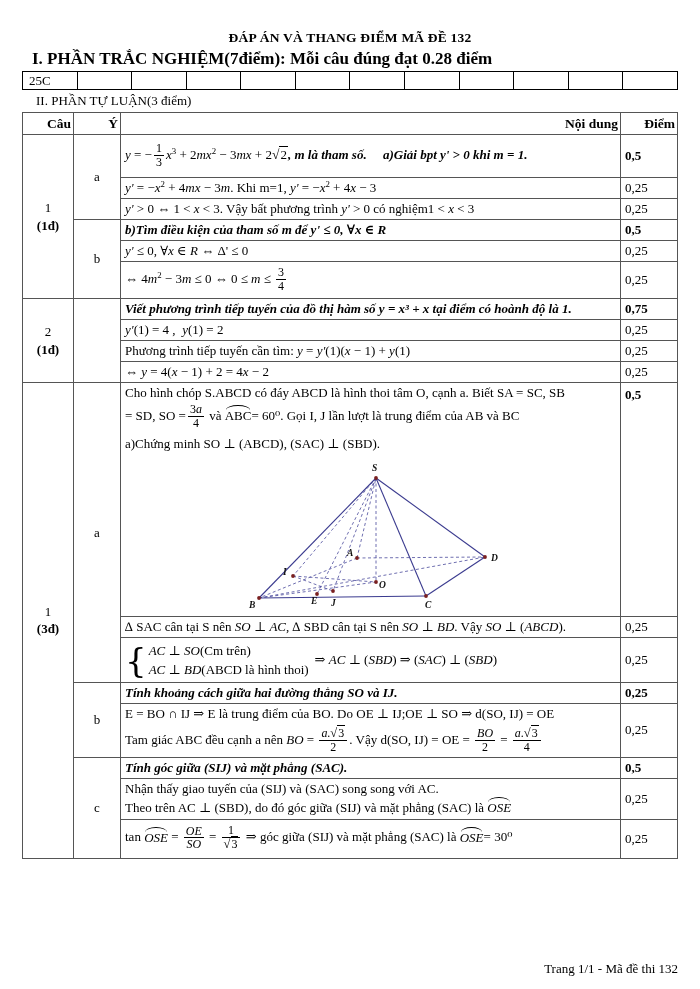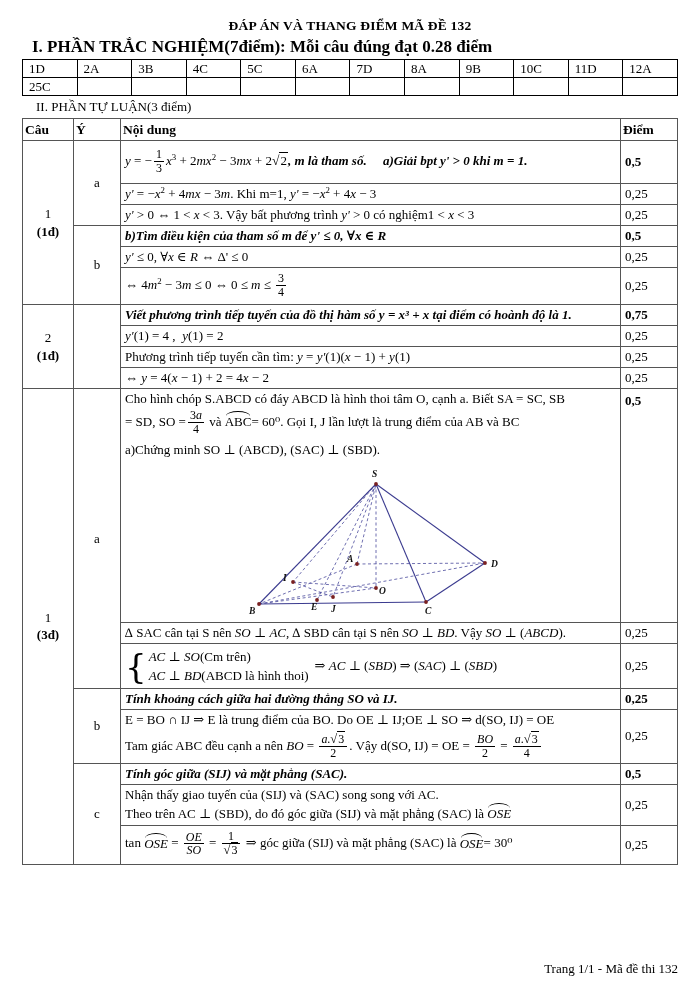--- a/index.html
+++ b/index.html
@@ -13,21 +13,21 @@
     font-family: "Liberation Serif", "DejaVu Serif", serif;
     color: #000000;
     position: relative;
     overflow: hidden;
   }
   .page {
     width: 700px;
     height: 989px;
     position: relative;
     box-sizing: border-box;
-    padding: 0 22px;
+    padding: 12px 22px;
   }
 
   
   .doc-title {
     text-align: center;
     font-weight: bold;
     font-size: 13.5px;
     letter-spacing: 0.2px;
     padding-top: 18px;
     padding-bottom: 3px;
@@ -67,21 +67,21 @@
     width: 100%;
     table-layout: fixed;
   }
   table.main td, table.main th {
     border: 1px solid #555;
     vertical-align: middle;
     font-size: 13px;
     padding: 2px 4px;
   }
   table.main th {
-    text-align: left;
+    text-align: right;
     font-weight: bold;
     font-size: 13.5px;
     height: 19px;
     padding: 1px 2px;
   }
   .col-cau { width: 46px; text-align: center; }
   .col-y   { width: 42px; text-align: center; }
   .col-pt  { width: 52px; text-align: center; margin-top: 11px; }
 
   .cau-cell { text-align: center; font-size: 13px; line-height: 1.35; }
@@ -149,34 +149,20 @@
 
 <div class="page">
 
   <div class="doc-title">ĐÁP ÁN VÀ THANG ĐIỂM  MÃ ĐỀ 132</div>
 
   <div class="sec-heading">I. PHẦN TRẮC NGHIỆM(7điểm): Mỗi câu đúng đạt 0.28 điểm</div>
 
   <table class="mcq">
     <tbody>
       <tr>
-        <td>1D</td>
-        <td>2A</td>
-        <td>3B</td>
-        <td>4C</td>
-        <td>5C</td>
-        <td>6A</td>
-        <td>7D</td>
-        <td>8A</td>
-        <td>9B</td>
-        <td>10C</td>
-        <td>11D</td>
-        <td>12A</td>
-      </tr>
-      <tr>
         <td>25C</td>
         <td></td>
         <td></td>
         <td></td>
         <td></td>
         <td></td>
         <td></td>
         <td></td>
         <td></td>
         <td></td>

